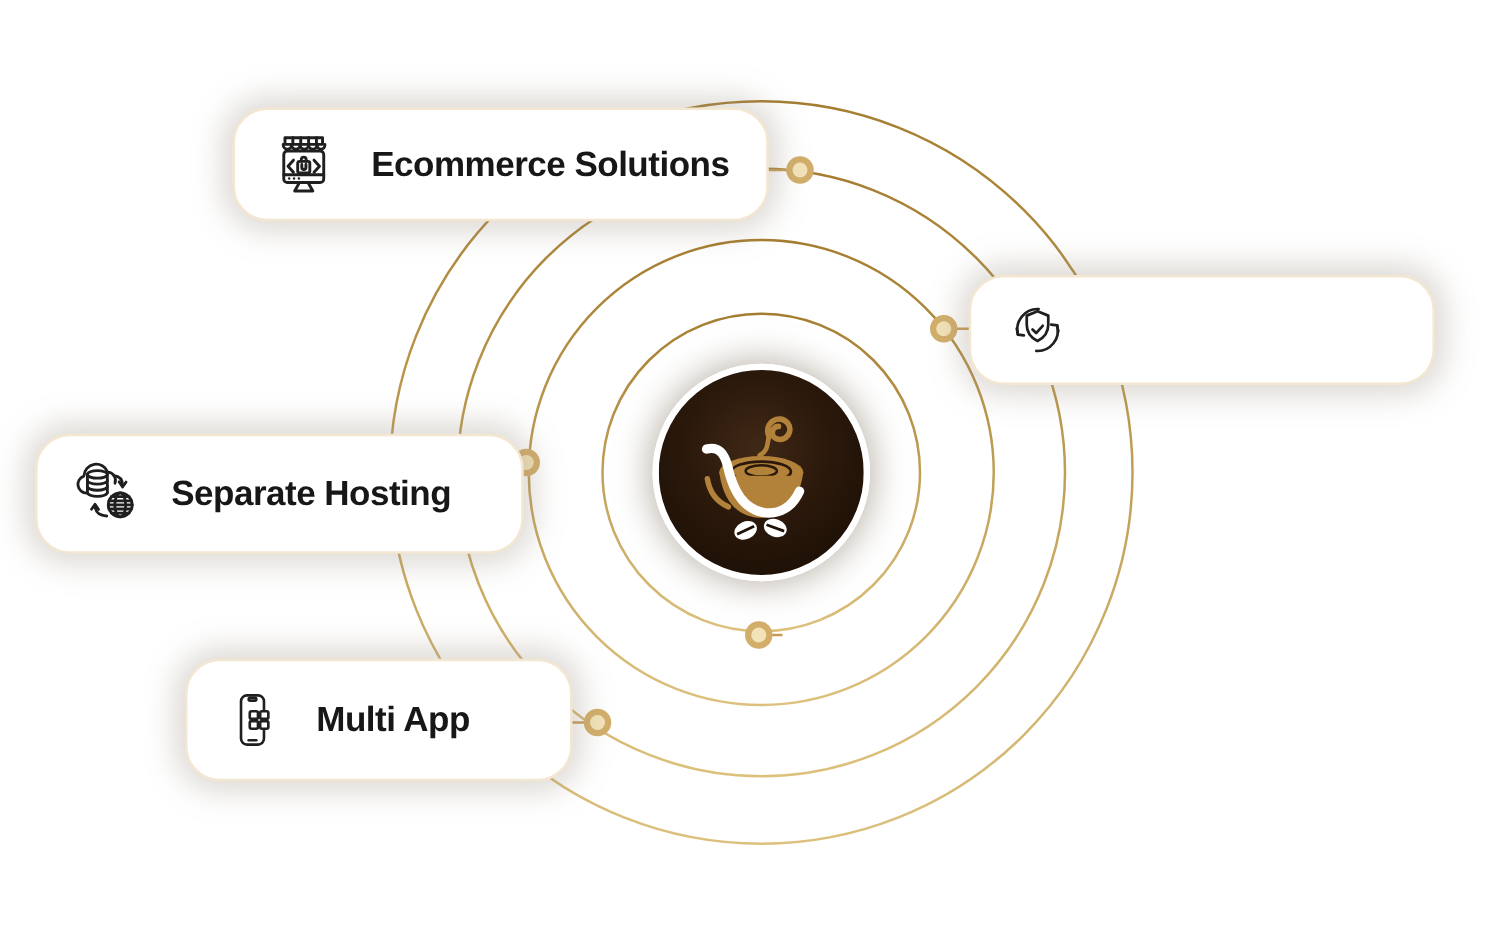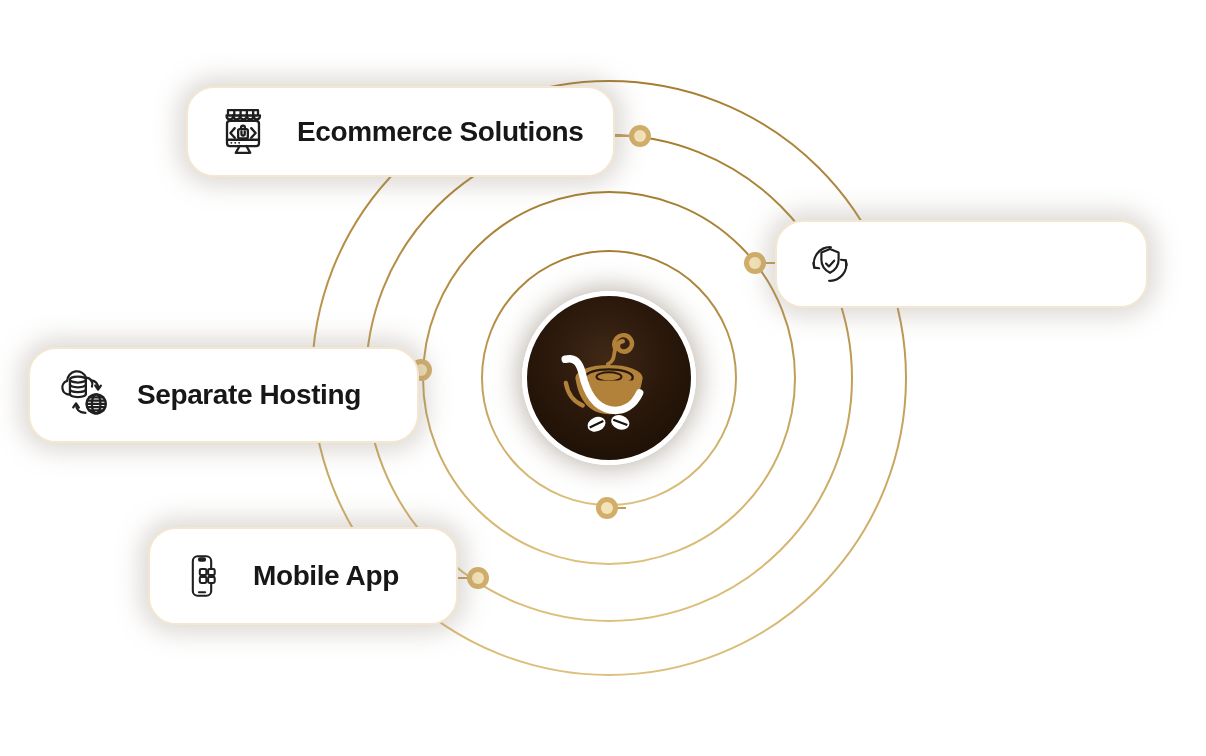--- a/index.html
+++ b/index.html
@@ -192,16 +192,16 @@
           <rect x="21.5" y="9.5" width="21" height="45" rx="5.5"></rect>
           <rect x="28.5" y="11.8" width="7" height="2.6" rx="1.3"></rect>
           <path d="M28.5 50.5 h7"></path>
           <rect x="29.5" y="24" width="7.5" height="7" rx="1.6" fill="#ffffff"></rect>
           <rect x="39" y="24" width="7.5" height="7" rx="1.6" fill="#ffffff"></rect>
           <rect x="29.5" y="33" width="7.5" height="7" rx="1.6" fill="#ffffff"></rect>
           <rect x="39" y="33" width="7.5" height="7" rx="1.6" fill="#ffffff"></rect>
         </g>
       </svg>
     </span>
-    <span class="label">Mobile App</span>
+    <span class="label">Multi App</span>
   </div>
 
 </div>
 
 </body></html>

